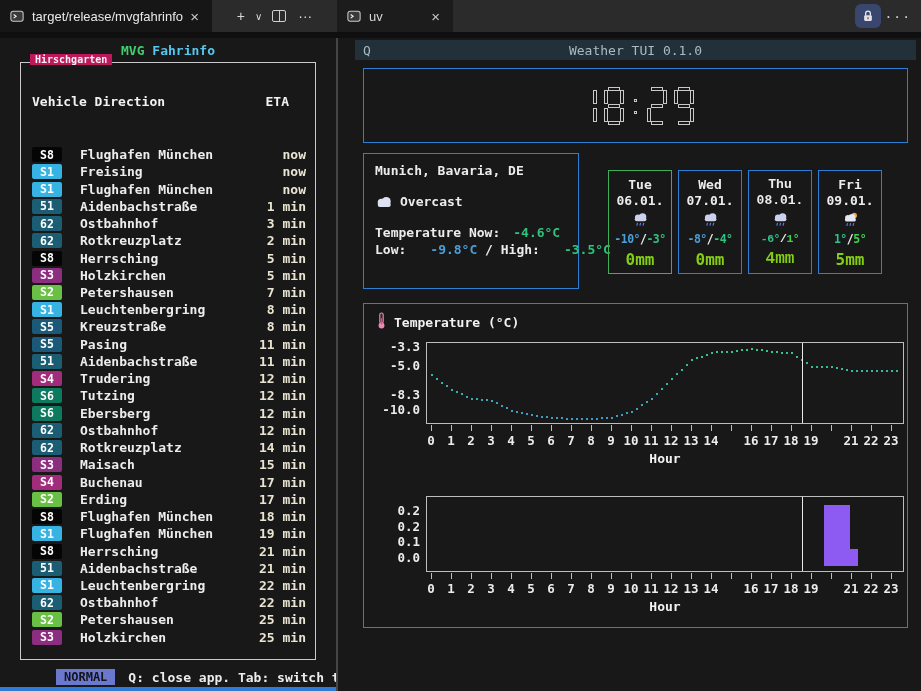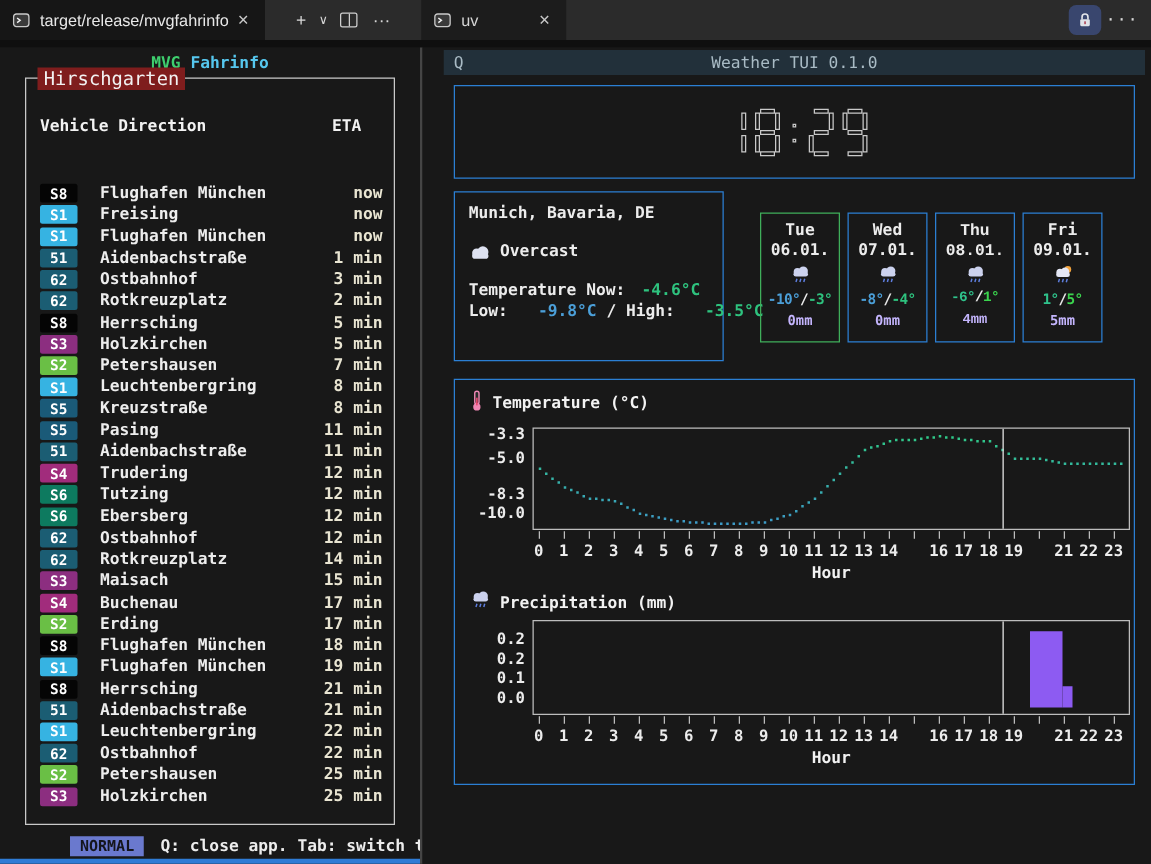--- a/index.html
+++ b/index.html
@@ -28,22 +28,22 @@
 
   
   .left-pane{position:absolute;left:0;top:38px;width:336px;height:653px;background:#181818;}
   .pane-divider{position:absolute;left:336px;top:38px;width:2px;height:653px;background:#454545;}
   .right-pane{position:absolute;left:338px;top:38px;width:583px;height:653px;background:#181818;}
 
   
   .mvg-title{position:absolute;top:5px;width:100%;text-align:center;font-size:13px;font-weight:bold;white-space:pre;}
   .mvg-brand{color:#3ecf6e;} .mvg-name{color:#56c7ee;}
   .board-box{position:absolute;left:20px;top:24px;width:294px;height:596px;border:1px solid #c9c9c9;}
-  .board-station{position:absolute;top:-9px;left:9px;background:#7f1d1d;padding:0 5px;font-size:15px;
-       font-weight:normal;color:#f2f2f2;}
+  .board-station{position:absolute;top:-9px;left:9px;background:#be185d;padding:0 5px;font-size:10px;
+       font-weight:bold;color:#f2f2f2;}
   .board-header{position:absolute;top:31px;left:11px;right:26px;display:flex;font-size:13px;font-weight:bold;color:#f2f2f2;}
   .board-header .eta-h{margin-left:auto;}
   .board-rows{position:absolute;top:83px;left:11px;right:9px;}
   .dep-row{display:flex;align-items:center;height:17.24px;}
   .dep-badge{width:30px;height:15px;border-radius:2px;display:flex;align-items:center;justify-content:center;
        font-size:11.5px;font-weight:bold;color:#ffffff;flex:none;}
   .dep-dir{margin-left:18px;font-size:13px;font-weight:bold;color:#ededed;white-space:pre;}
   .dep-eta{margin-left:auto;font-size:13px;font-weight:bold;color:#e9e5d2;white-space:pre;}
   .left-status{position:absolute;left:0;bottom:4px;height:20px;width:100%;display:flex;align-items:center;}
   .mode-badge{margin-left:56px;background:#6a79ce;color:#14151c;font-size:12px;font-weight:bold;padding:1px 8px;}
@@ -78,21 +78,21 @@
   .cicon{display:flex;align-items:center;margin-right:7px;}
   .cv{margin-left:13px;} .cv2{margin-left:24px;}
   .csep{color:#ececec;}
 
   .fc-card{position:absolute;top:132px;width:64px;height:104px;border:1px solid #2b7fd4;box-sizing:border-box;
        text-align:center;font-size:13px;font-weight:bold;color:#ececec;}
   .fc-selected{border-color:#3fae5a;}
   .fc-day{margin-top:6px;height:16px;} .fc-date{height:16px;}
   .fc-icon{height:20px;display:flex;align-items:center;justify-content:center;margin-top:1px;}
   .fc-temps{height:16px;font-size:11.5px;letter-spacing:-0.5px;white-space:nowrap;margin-top:2px;}
-  .fc-precip{height:16px;color:#c4b5fd;font-size:11px;margin-top:2px;}
+  .fc-precip{height:16px;color:#84cc16;font-size:16px;margin-top:2px;}
 
   .charts-box{left:25px;top:265px;width:545px;height:325px;}
   .chart-title{position:absolute;left:12px;display:flex;align-items:center;gap:7px;font-size:13px;
        font-weight:bold;color:#f2f2f2;}
   .plot{position:absolute;left:62px;width:478px;border:1px solid #bdbdbd;box-sizing:border-box;overflow:hidden;}
   .ytick{position:absolute;left:4px;width:52px;text-align:right;font-size:12.5px;font-weight:bold;color:#ececec;}
   .xtick-mark{position:absolute;width:1px;height:6px;background:#bdbdbd;}
   .xtick-label{position:absolute;width:26px;text-align:center;font-size:12.5px;font-weight:bold;color:#ececec;}
   .xlabel{position:absolute;left:62px;width:478px;text-align:center;font-size:13px;font-weight:bold;color:#f2f2f2;}
   .now-line{position:absolute;top:0;width:1px;background:#eaeaea;}
@@ -605,31 +605,20 @@
         <div class="xtick-mark" style="left: 447px; top: 121px;"></div>
         <div class="xtick-label" style="left: 434px; top: 129px;">19</div>
         <div class="xtick-mark" style="left: 467px; top: 121px;"></div>
         <div class="xtick-mark" style="left: 487px; top: 121px;"></div>
         <div class="xtick-label" style="left: 474px; top: 129px;">21</div>
         <div class="xtick-mark" style="left: 507px; top: 121px;"></div>
         <div class="xtick-label" style="left: 494px; top: 129px;">22</div>
         <div class="xtick-mark" style="left: 527px; top: 121px;"></div>
         <div class="xtick-label" style="left: 514px; top: 129px;">23</div>
         <div class="xlabel" style="top: 147px;">Hour</div>
-        <div class="chart-title" style="top: 168px;">
-          <span><svg width="17" height="16" viewBox="0 0 20 19">
-              <circle cx="7" cy="6.5" r="3.6" fill="#ccd2ee"></circle>
-              <circle cx="12.5" cy="5.8" r="4.4" fill="#ccd2ee"></circle>
-              <rect x="3.2" y="6.4" width="13.8" height="4.6" rx="2.3" fill="#ccd2ee"></rect>
-              <line x1="6.5" y1="13" x2="5.6" y2="16.2" stroke="#5f7fe0" stroke-width="1.4"></line>
-              <line x1="10.2" y1="13" x2="9.3" y2="16.2" stroke="#5f7fe0" stroke-width="1.4"></line>
-              <line x1="13.9" y1="13" x2="13" y2="16.2" stroke="#5f7fe0" stroke-width="1.4"></line>
-            </svg></span>
-          <span>Precipitation (mm)</span>
-        </div>
         <div class="plot" style="top: 192px; height: 76px;">
           <div class="pbar" style="left: 397px; width: 26px; top: 7.6962px; height: 61.5696px; background: rgb(141, 91, 242);"></div>
           <div class="pbar" style="left: 423px; width: 8px; top: 51.9494px; height: 17.3165px; background: rgb(141, 91, 242);"></div>
           <div class="now-line" style="left: 375px; height: 76px;"></div>
         </div>
         <div class="ytick" style="top: 199.392px;">0.2</div>
         <div class="ytick" style="top: 214.785px;">0.2</div>
         <div class="ytick" style="top: 230.177px;">0.1</div>
         <div class="ytick" style="top: 245.57px;">0.0</div>
         <div class="xtick-mark" style="left: 67px; top: 269px;"></div>

